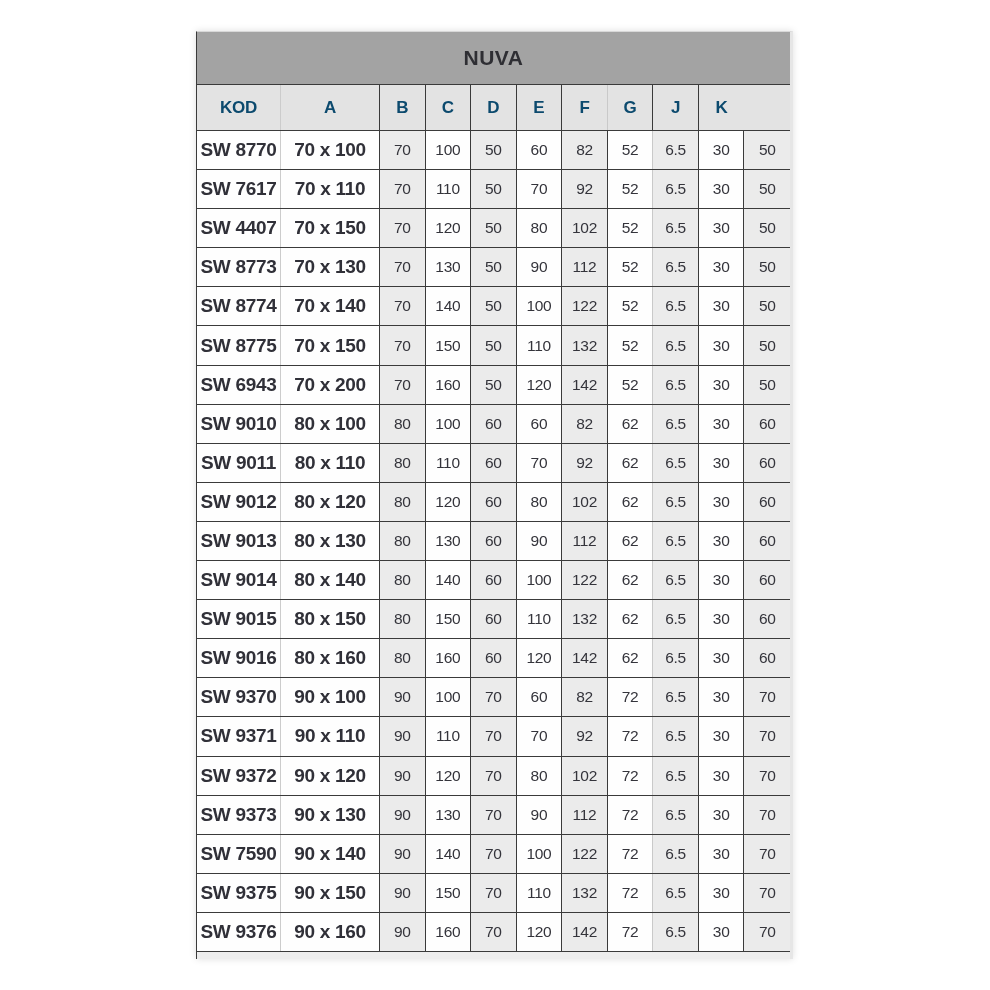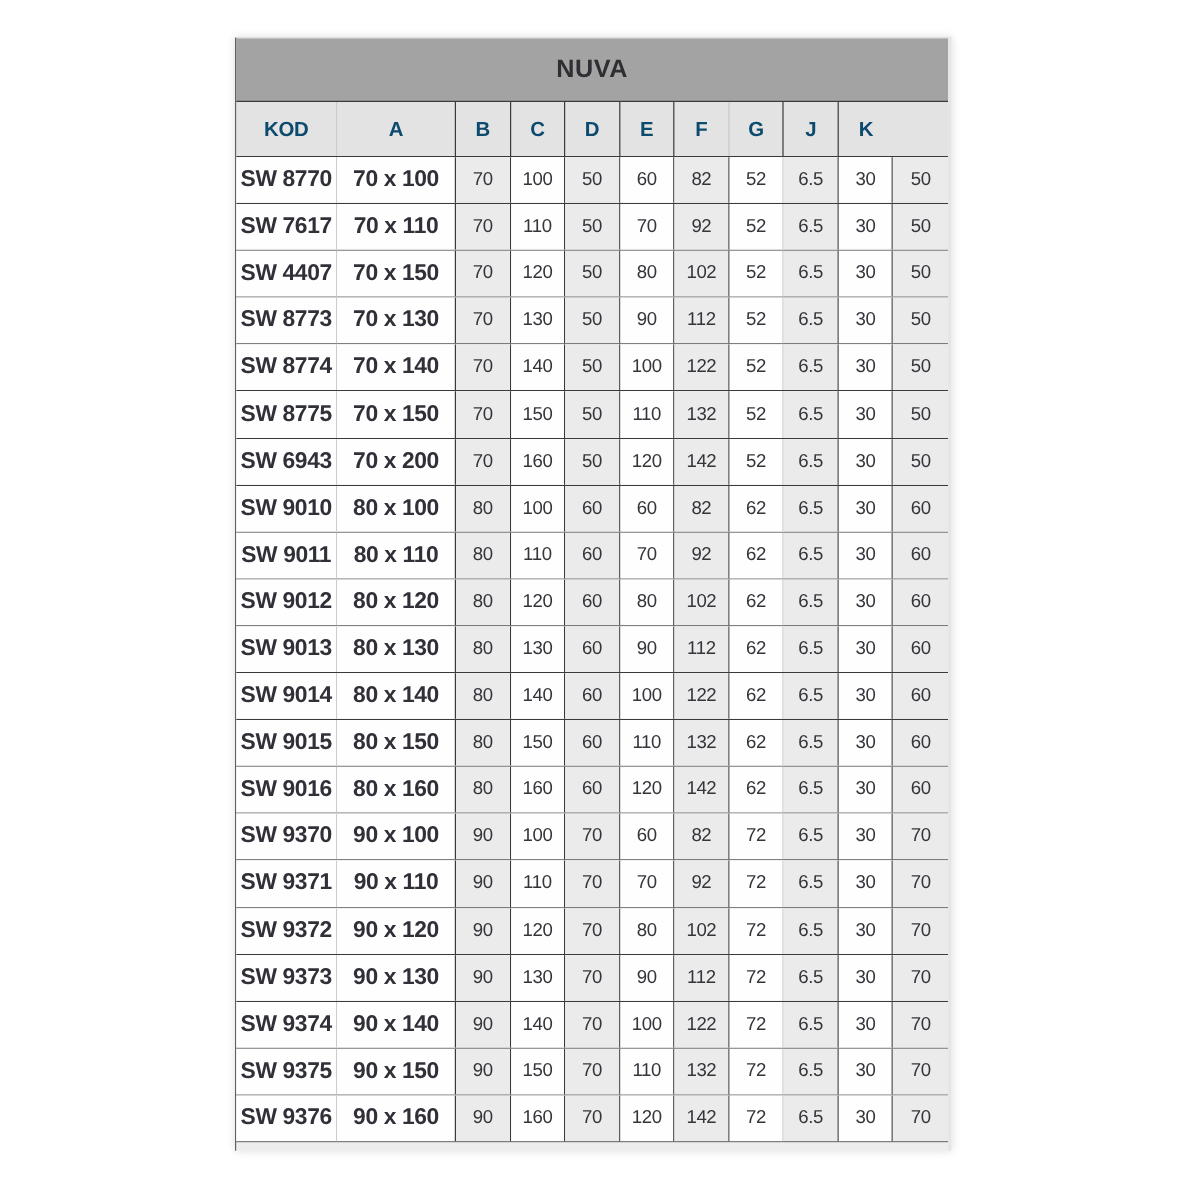--- a/index.html
+++ b/index.html
@@ -322,21 +322,21 @@
           <div class="tcell col-3">130</div>
           <div class="tcell col-4 shaded">70</div>
           <div class="tcell col-5">90</div>
           <div class="tcell col-6 shaded">112</div>
           <div class="tcell col-7">72</div>
           <div class="tcell col-8 shaded">6.5</div>
           <div class="tcell col-9">30</div>
           <div class="tcell col-10 shaded">70</div>
         </div>
         <div class="trow">
-          <div class="tcell col-0">SW 9374</div>
+          <div class="tcell col-0">SW 7590</div>
           <div class="tcell col-1">90 x 140</div>
           <div class="tcell col-2 shaded">90</div>
           <div class="tcell col-3">140</div>
           <div class="tcell col-4 shaded">70</div>
           <div class="tcell col-5">100</div>
           <div class="tcell col-6 shaded">122</div>
           <div class="tcell col-7">72</div>
           <div class="tcell col-8 shaded">6.5</div>
           <div class="tcell col-9">30</div>
           <div class="tcell col-10 shaded">70</div>

